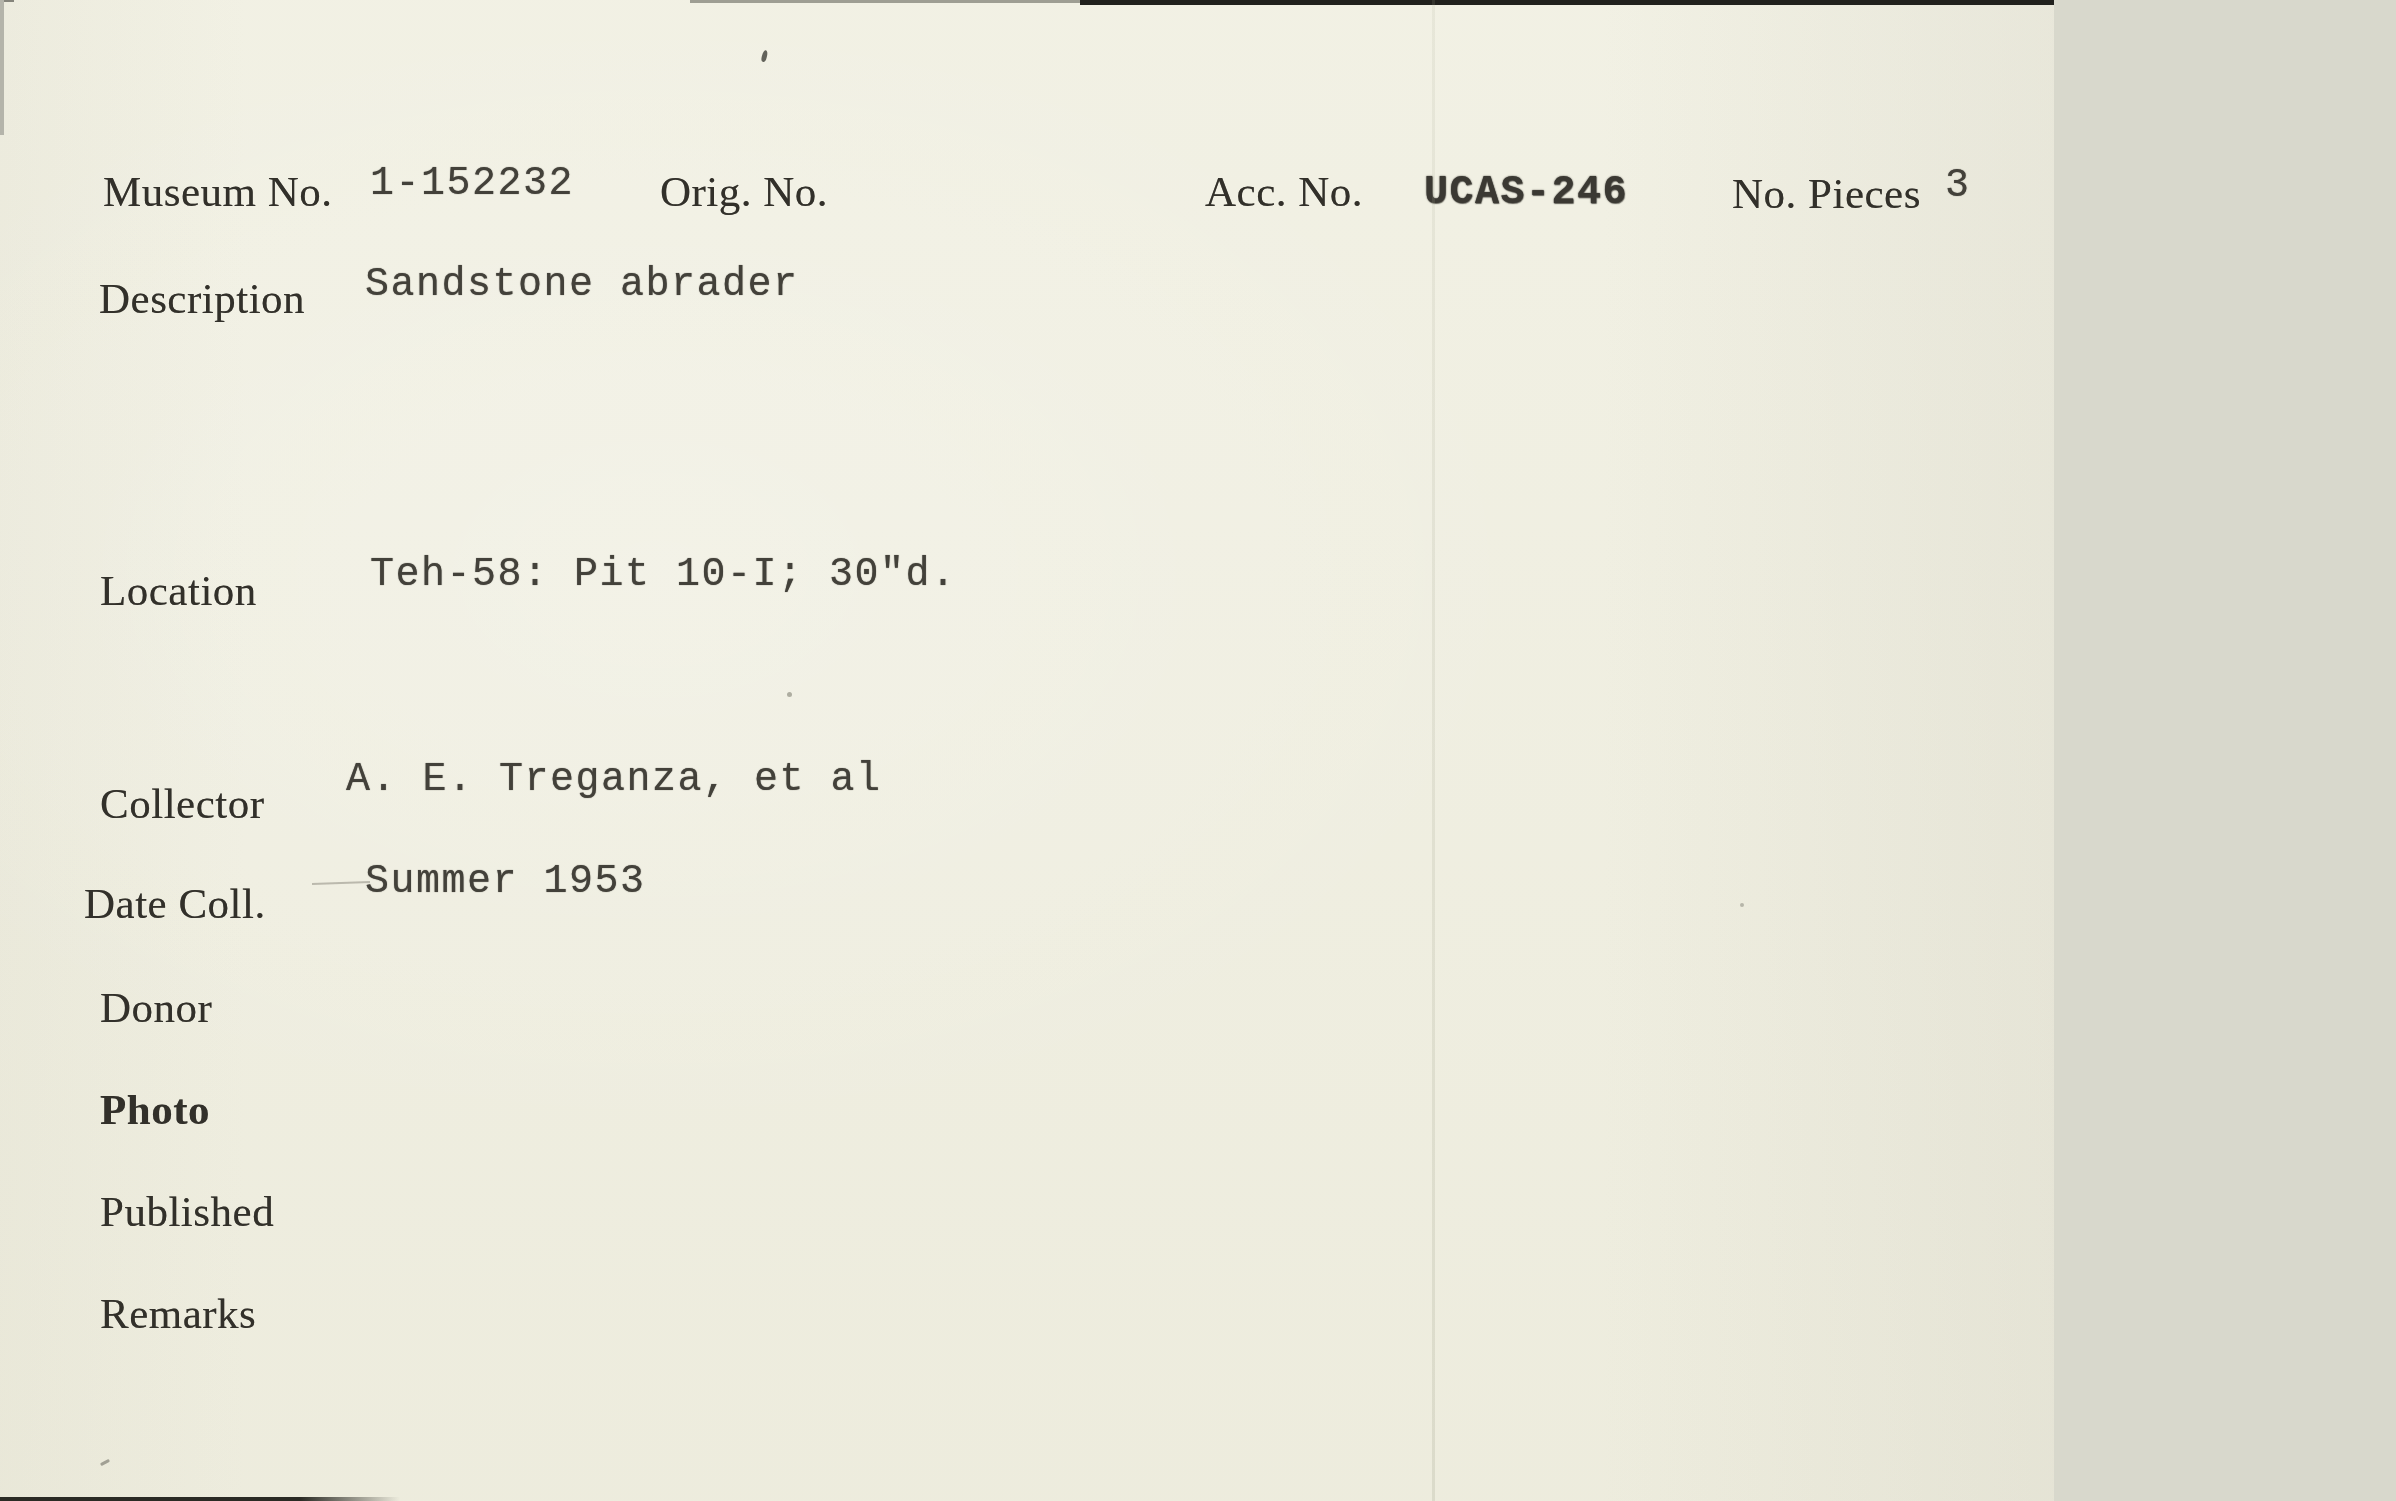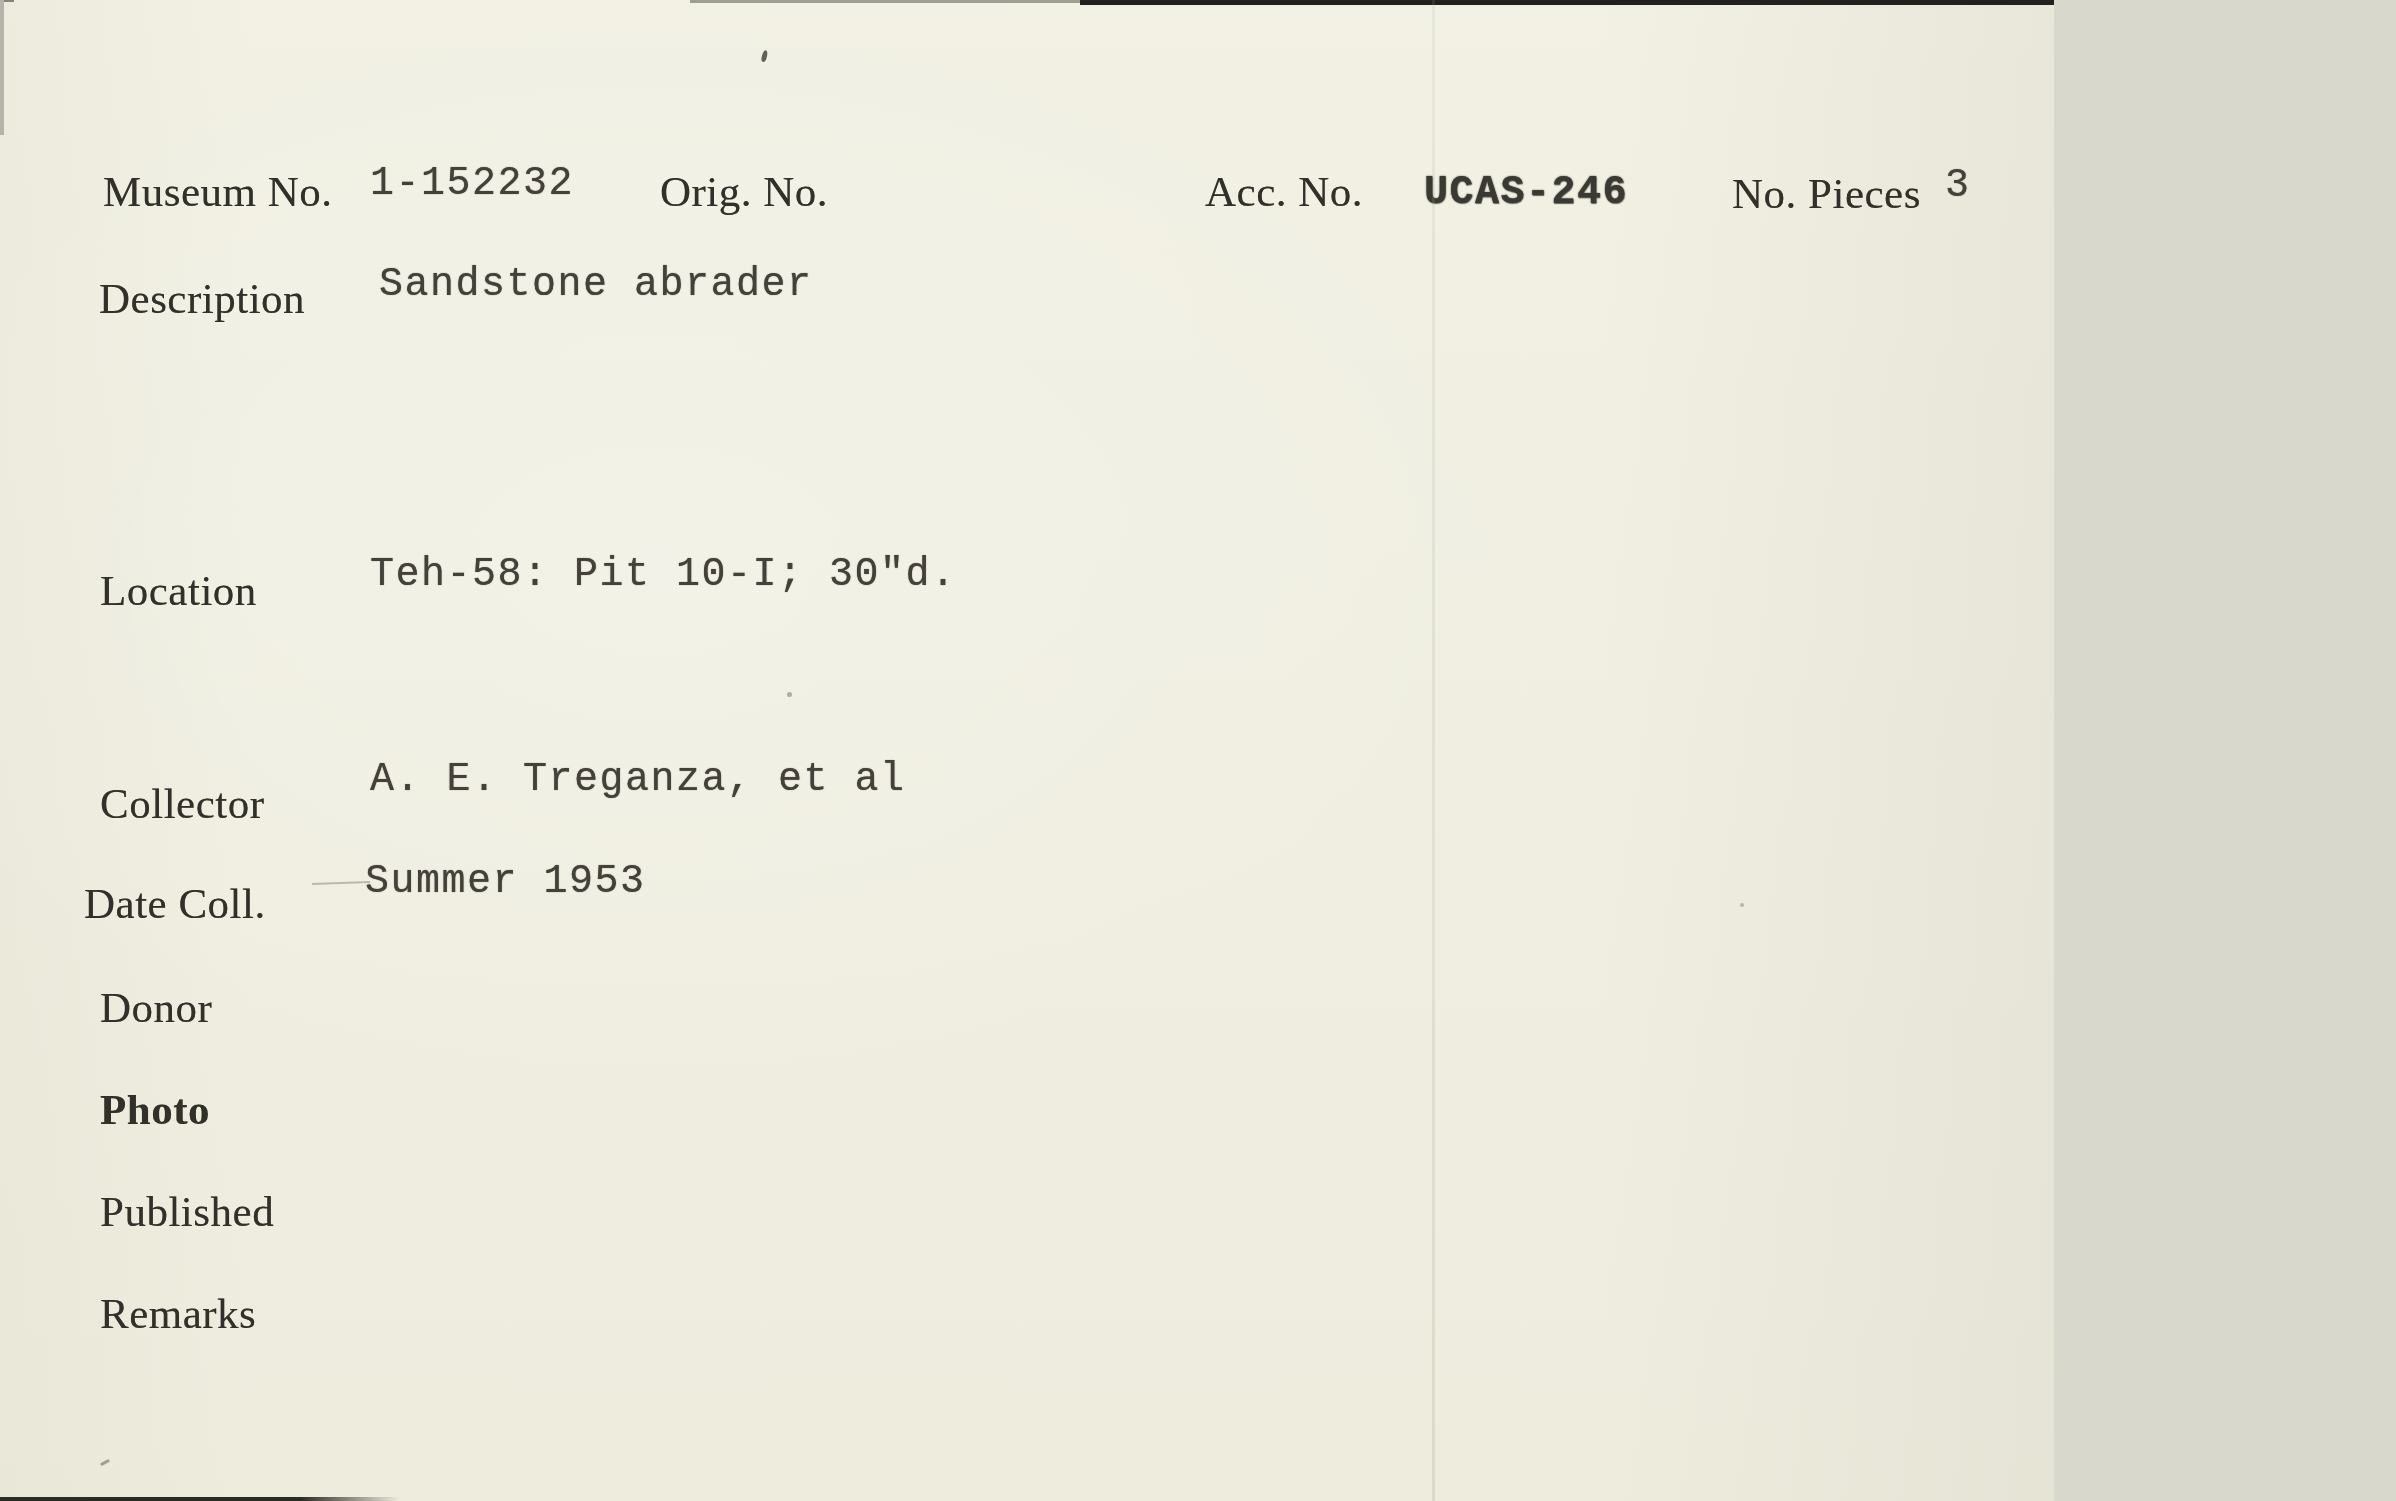--- a/index.html
+++ b/index.html
@@ -70,25 +70,25 @@
   
   .pos-museum-label     { left: 103px;  top: 168px; }
   .pos-museum-value     { left: 370px;  top: 162px; }
   .pos-orig-label       { left: 660px;  top: 168px; }
   .pos-orig-value       { left: 840px;  top: 162px; }
   .pos-acc-label        { left: 1205px; top: 168px; }
   .pos-acc-value        { left: 1398px; top: 171px; margin-left: 26px; }
   .pos-pieces-label     { left: 1732px; top: 170px; }
   .pos-pieces-value     { left: 1945px; top: 164px; }
   .pos-desc-label       { left: 99px;   top: 275px; }
-  .pos-desc-value       { left: 379px;  top: 263px; }
+  .pos-desc-value       { left: 365px;  top: 263px; }
   .pos-location-label   { left: 100px;  top: 567px; }
   .pos-location-value   { left: 370px;  top: 553px; }
   .pos-collector-label  { left: 100px;  top: 780px; }
-  .pos-collector-value  { left: 370px;  top: 758px; }
+  .pos-collector-value  { left: 346px;  top: 758px; }
   .pos-datecoll-label   { left: 84px;  top: 880px; }
   .pos-datecoll-value   { left: 365px;  top: 860px; }
   .pos-donor-label      { left: 100px;  top: 984px; }
   .pos-donor-value      { left: 365px;  top: 956px; }
   .pos-photo-label      { left: 100px;  top: 1086px; font-weight: bold; }
   .pos-photo-value      { left: 365px;  top: 1080px; }
   .pos-published-label  { left: 100px;  top: 1188px; }
   .pos-published-value  { left: 365px;  top: 1182px; }
   .pos-remarks-label    { left: 100px;  top: 1290px; }
   .pos-remarks-value    { left: 365px;  top: 1284px; }

